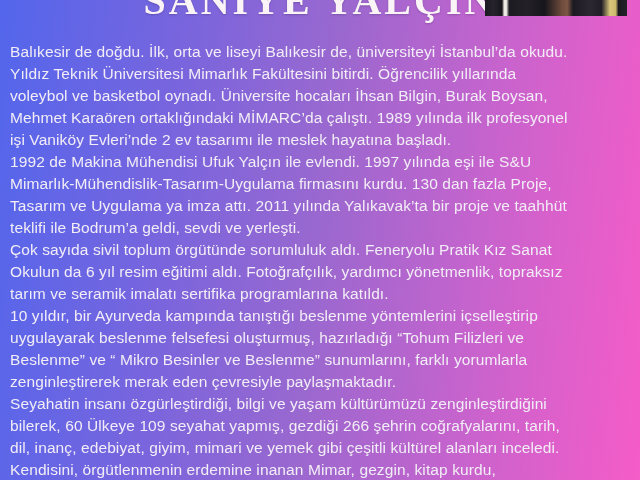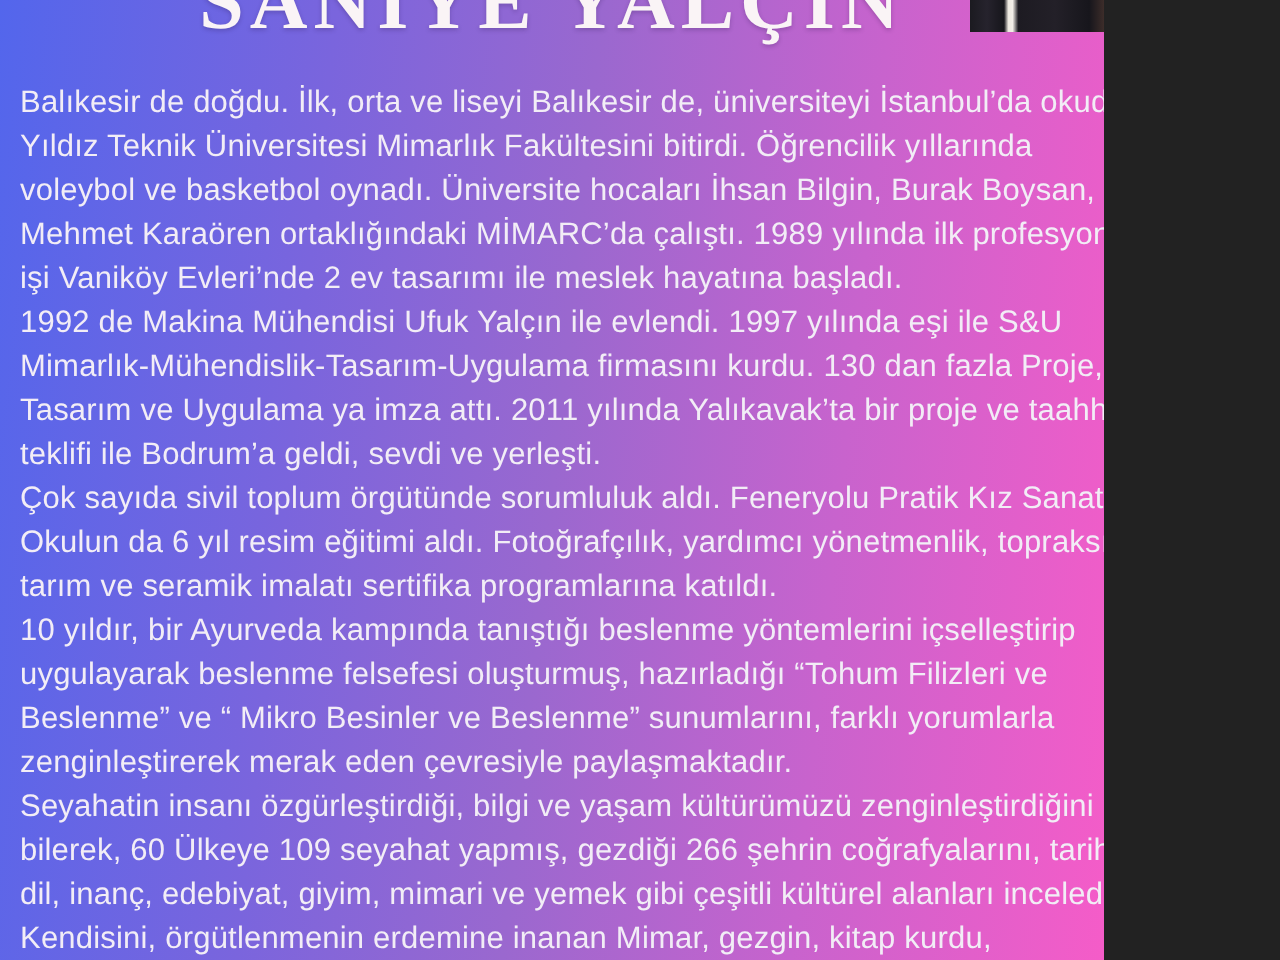--- a/index.html
+++ b/index.html
@@ -2,21 +2,21 @@
 <html><head>
 <meta charset="utf-8">
 <style>
   html, body {
     margin: 0;
     padding: 0;
     background: #222;
   }
   .slide {
     position: relative;
-    width: 552px;
+    width: 640px;
     height: 480px;
     overflow: hidden;
     background: linear-gradient(96deg, #5366ec 0%, #7a65dd 28%, #9a68cf 50%, #c863cd 74%, #f55cc8 100%);
     font-family: "Liberation Sans", sans-serif;
   }
   .slide-title {
     position: absolute;
     top: -19px;
     left: 0;
     width: 100%;

